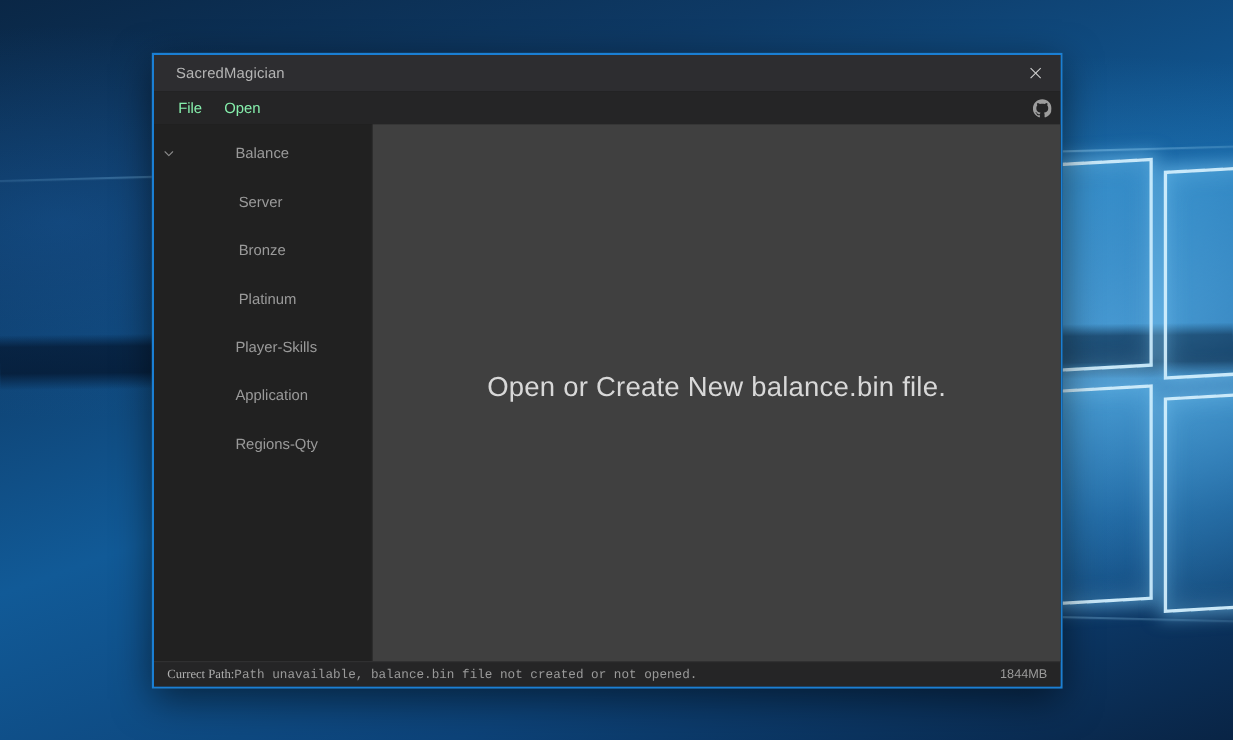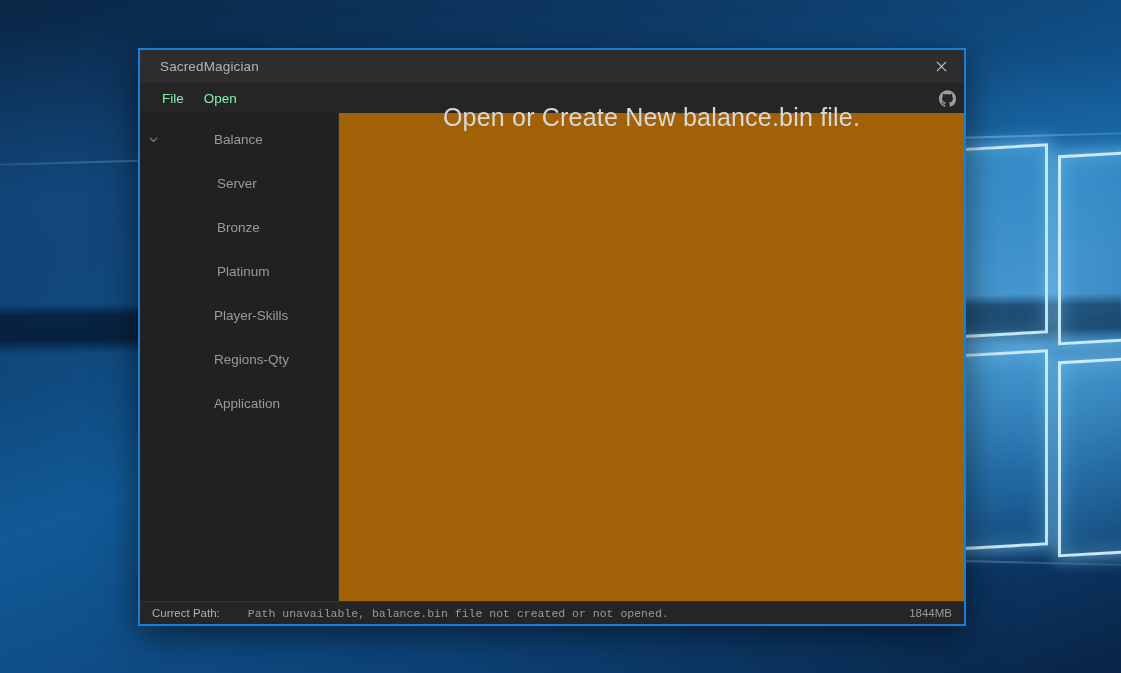--- a/index.html
+++ b/index.html
@@ -180,22 +180,23 @@
     display: inline-flex;
     align-items: center;
     justify-content: flex-start;
     flex: 0 0 16px;
     margin-right: 4px;
   }
   .node-label { white-space: nowrap; }
 
   #content-area {
     flex: 1 1 auto;
-    background: #a16207;
-    display: flex;
+    background: #404040;
+    display: flex;
+    align-items: center;
     justify-content: center;
   }
   #content-placeholder {
     font-size: 25px;
     color: #d8d8d8;
     font-weight: 400;
     letter-spacing: 0.2px;
     user-select: none;
     margin-top: -10px;
   }
@@ -205,21 +206,21 @@
     height: 23px;
     flex: 0 0 auto;
     background: #252526;
     border-top: 1px solid #323233;
     display: flex;
     align-items: center;
     padding: 0 12px;
     font-size: 11.5px;
     color: #9a9a9a;
   }
-  #status-label { margin-right: 28px; color: #b0b0b0; }
+  #status-label { margin-right: 0; color: #b0b0b0; font-family: Liberation Serif, serif; }
   #status-value { color: #9a9a9a; font-family: Liberation Mono, monospace; }
   #status-spacer { flex: 1 1 auto; }
   #memory-usage { color: #9a9a9a; }
 </style>
 </head>
 <body>
 
 <div id="desktop">
   <div id="desktop-base"></div>
   <div id="desktop-glow"></div>
@@ -274,25 +275,25 @@
         <div class="tree-node level-1">
           <span class="chevron"></span>
           <span class="node-label">Platinum</span>
         </div>
         <div class="tree-node level-0">
           <span class="chevron"></span>
           <span class="node-label">Player-Skills</span>
         </div>
         <div class="tree-node level-0">
           <span class="chevron"></span>
+          <span class="node-label">Application</span>
+        </div>
+        <div class="tree-node level-0">
+          <span class="chevron"></span>
           <span class="node-label">Regions-Qty</span>
-        </div>
-        <div class="tree-node level-0">
-          <span class="chevron"></span>
-          <span class="node-label">Application</span>
         </div>
       </div>
     <div id="content-area">
       <div id="content-placeholder">Open or Create New balance.bin file.</div>
     </div>
   </div>
 
   <div id="status-bar">
     <span id="status-label">Currect Path:</span>
     <span id="status-value">Path unavailable, balance.bin file not created or not opened.</span>

